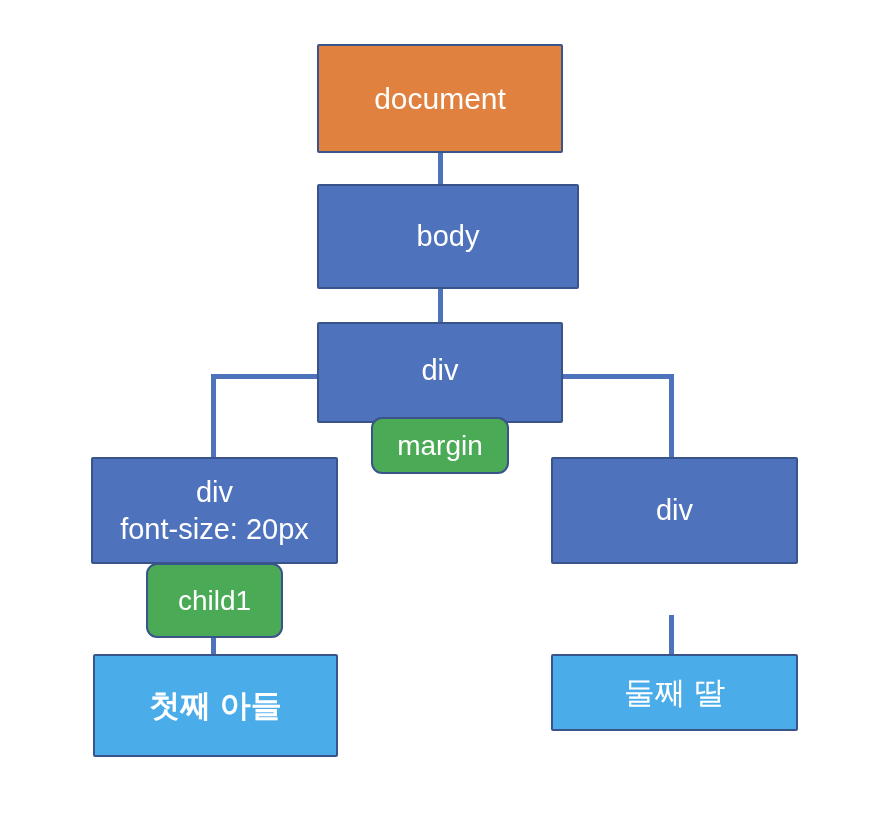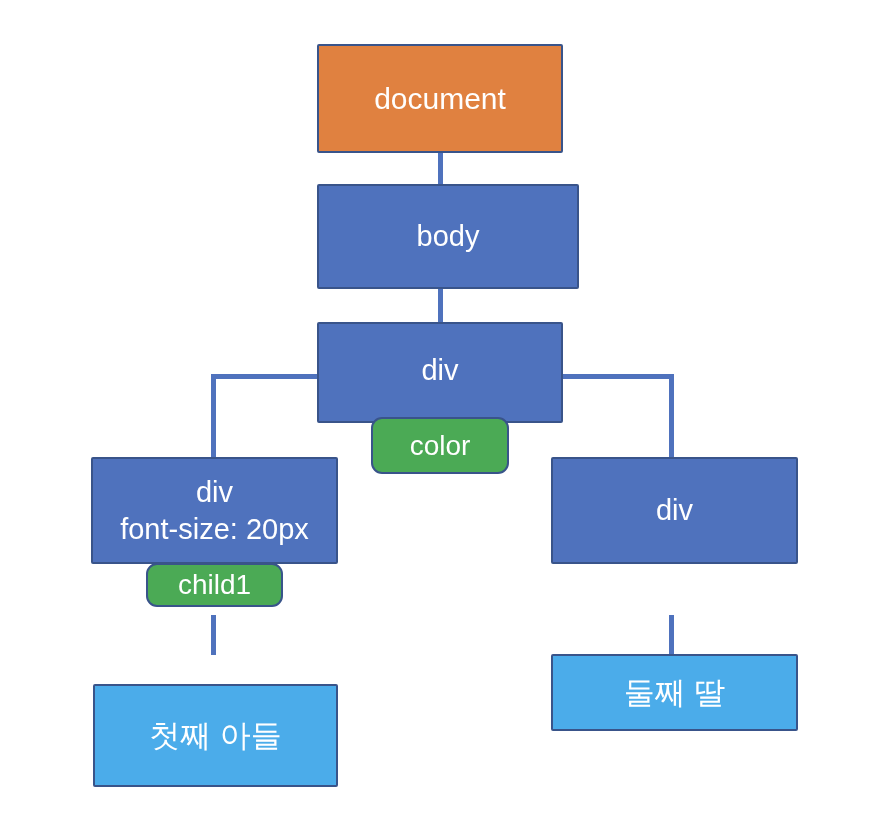--- a/index.html
+++ b/index.html
@@ -97,36 +97,36 @@
   </div>
 
   <div class="node node-blue" style="left:317px; top:184px; width:262px; height:105px;">
     <span class="line">body</span>
   </div>
 
   <div class="node node-blue" style="left:317px; top:322px; width:246px; height:101px; justify-content:flex-start; padding-top:28px;">
     <span class="line">div</span>
   </div>
   <div class="badge" style="left:371px; top:417px; width:138px; height:57px;">
-    <span>color</span>
+    <span>margin</span>
   </div>
 
   <div class="node node-blue" style="left:91px; top:457px; width:247px; height:107px;">
     <span class="line">div</span>
     <span class="line">font-size: 20px</span>
   </div>
-  <div class="badge" style="left:146px; top:563px; width:137px; height:44px;">
+  <div class="badge" style="left:146px; top:563px; width:137px; height:75px;">
     <span>child1</span>
   </div>
 
   <div class="node node-blue" style="left:551px; top:457px; width:247px; height:107px;">
     <span class="line">div</span>
   </div>
 
-  <div class="node node-leaf" style="left:93px; top:684px; width:245px; height:103px;">
+  <div class="node node-leaf" style="left:93px; top:654px; width:245px; height:103px;font-weight:bold;">
     <span class="line">첫째 아들</span>
   </div>
 
   <div class="node node-leaf" style="left:551px; top:654px; width:247px; height:77px;">
     <span class="line">둘째 딸</span>
   </div>
 
 </div>
 
 </body></html>

